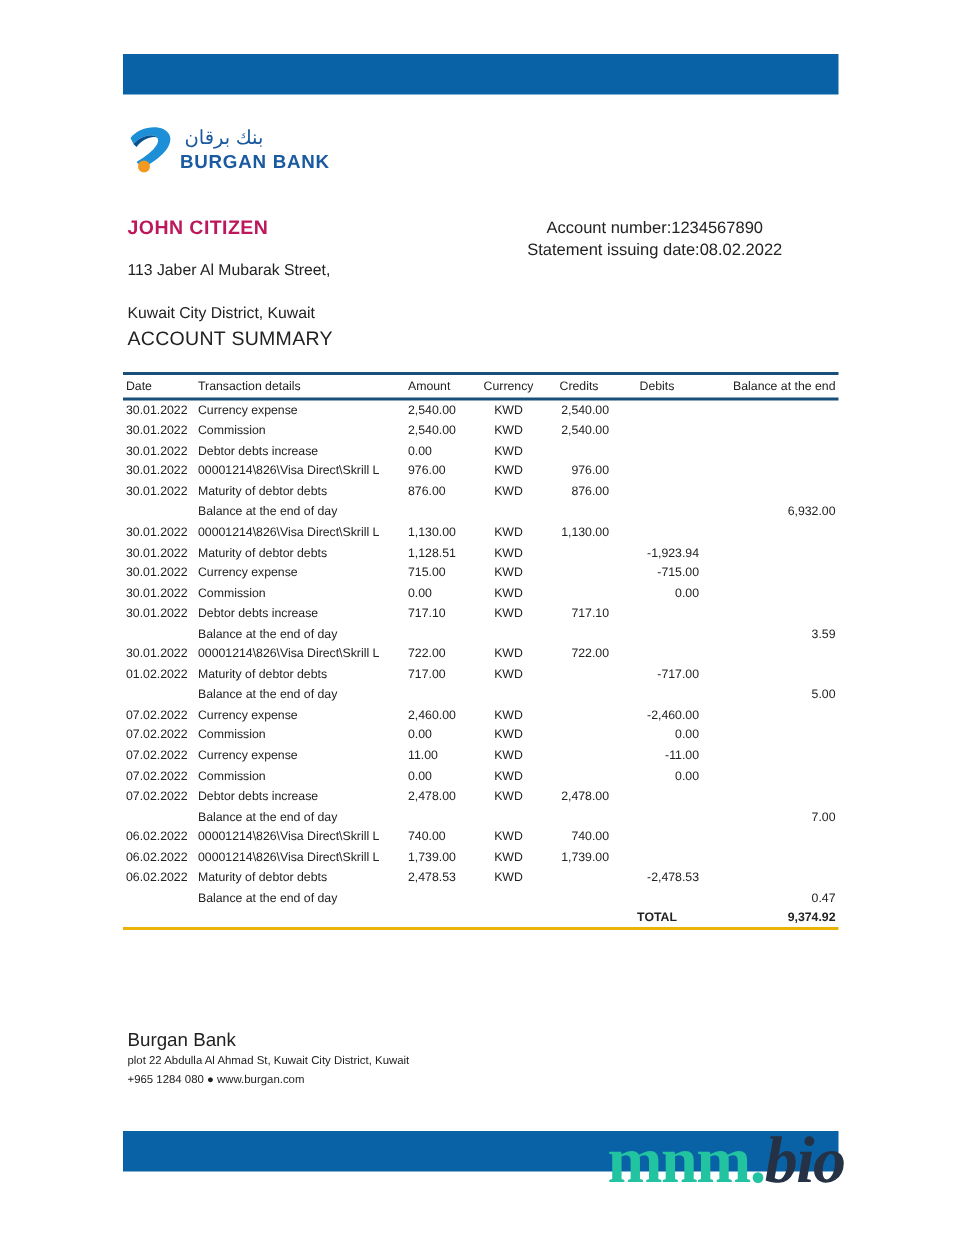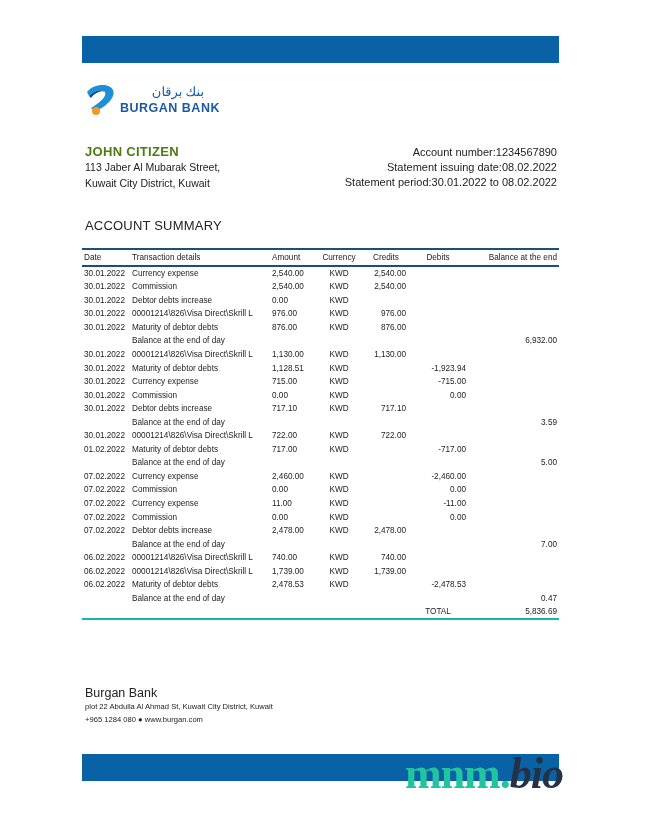--- a/index.html
+++ b/index.html
@@ -4,37 +4,37 @@
 <style>
   * { box-sizing: border-box; margin: 0; padding: 0; }
   html, body { width: 650px; height: 840px; background: #ffffff; overflow: hidden; }
   body { position: relative; font-family: "DejaVu Sans", sans-serif; color: #222222; }
 
   .top-bar { position: absolute; left: 82px; top: 36px; width: 477px; height: 27px; background: #0a62a6; }
   .bottom-bar { position: absolute; left: 82px; top: 754px; width: 477px; height: 27px; background: #0a62a6; }
 
   .logo { position: absolute; left: 83px; top: 82px; width: 150px; height: 40px; }
   .logo svg { position: absolute; left: 0; top: 0; }
-  .logo-arabic { position: absolute; left: 40px; top: 2px; font-size: 13px; color: #1a5aa0; font-family: Liberation Serif, serif; letter-spacing: 2px; direction: rtl; width: 110px; text-align: center; }
+  .logo-arabic { position: absolute; left: 40px; top: 2px; font-size: 13px; color: #1a5aa0; font-family: Liberation Sans, sans-serif; letter-spacing: 2px; direction: rtl; width: 110px; text-align: left; }
   .logo-en { position: absolute; left: 37px; top: 19px; font-size: 12.5px; font-weight: bold; color: #1a5aa0; letter-spacing: 0.5px; font-family: "Liberation Sans", sans-serif; white-space: nowrap; }
 
   .customer { position: absolute; left: 85px; top: 144px; }
-  .customer .name { font-size: 13px; font-weight: bold; color: #4d7c0f; letter-spacing: 0.3px; font-family: "Liberation Sans", sans-serif; }
-  .customer .addr { font-size: 10.5px; color: #222; line-height: 15px; font-family: "Liberation Sans", sans-serif; margin-top: 1px; }
+  .customer .name { font-size: 13px; font-weight: bold; color: #be185d; letter-spacing: 0.3px; font-family: "Liberation Sans", sans-serif; }
+  .customer .addr { font-size: 10.5px; color: #222; line-height: 15px; font-family: "Liberation Sans", sans-serif; margin-top: 14px; }
 
   .acct-info { position: absolute; left: 316px; top: 145px; width: 241px; font-family: "Liberation Sans", sans-serif; font-size: 11px; color: #222; }
-  .acct-info .row { display: flex; justify-content: flex-end; height: 15px; line-height: 15px; }
+  .acct-info .row { display: flex; justify-content: center; height: 15px; line-height: 15px; }
 
   .summary-title { position: absolute; left: 85px; top: 218px; font-size: 13px; color: #222; font-family: "Liberation Sans", sans-serif; letter-spacing: 0.2px; text-align: right; }
 
   .tx-table { position: absolute; left: 82px; top: 248px; width: 477px; border-collapse: collapse; font-family: "Liberation Sans", sans-serif; font-size: 8.2px; color: #222; }
   .tx-table thead tr { border-top: 2px solid #1a4f7a; border-bottom: 2px solid #1a4f7a; }
   .tx-table th { font-weight: normal; height: 17px; text-align: left; padding: 0 2px; white-space: nowrap; }
   .tx-table td { height: 13.55px; padding: 0 2px; white-space: nowrap; line-height: 13px; }
-  .tx-table tfoot tr { border-bottom: 2px solid #14b8a6; }
+  .tx-table tfoot tr { border-bottom: 2px solid #eab308; font-weight: bold; }
   .tx-table tfoot td { height: 14px; }
   .c-date { width: 48px; }
   .c-det { width: 140px; }
   .c-amt { width: 44px; text-align: left; }
   .c-cur { width: 50px; text-align: center !important; }
   .c-cre { width: 44px; text-align: right !important; }
   .c-deb { width: 60px; text-align: right !important; }
   .c-bal { text-align: right !important; padding-right: 2px !important; }
   th.c-cur { text-align: center !important; }
   th.c-cre { text-align: center !important; }
@@ -70,24 +70,20 @@
 </div>
 
 <div class="acct-info">
   <div class="row">
     <span>Account number:</span>
     <span>1234567890</span>
   </div>
   <div class="row">
     <span>Statement issuing date:</span>
     <span>08.02.2022</span>
-  </div>
-  <div class="row">
-    <span>Statement period:</span>
-    <span>30.01.2022 to 08.02.2022</span>
   </div>
 </div>
 
 <div class="summary-title">ACCOUNT SUMMARY</div>
 
 <table class="tx-table">
   <thead>
     <tr>
       <th class="c-date">Date</th>
       <th class="c-det">Transaction details</th>
@@ -322,21 +318,21 @@
         <td class="c-cur"></td>
         <td class="c-cre"></td>
         <td class="c-deb"></td>
         <td class="c-bal">0.47</td>
       </tr>
     </tbody>
   <tfoot>
     <tr>
       <td colspan="5"></td>
       <td style="text-align:center;">TOTAL</td>
-      <td class="c-bal">5,836.69</td>
+      <td class="c-bal">9,374.92</td>
     </tr>
   </tfoot>
 </table>
 
 <div class="footer">
   <div class="bank">Burgan Bank</div>
   <div class="line">plot 22 Abdulla Al Ahmad St, Kuwait City District, Kuwait</div>
   <div class="line">+965 1284 080 ● www.burgan.com</div>
 </div>
 

